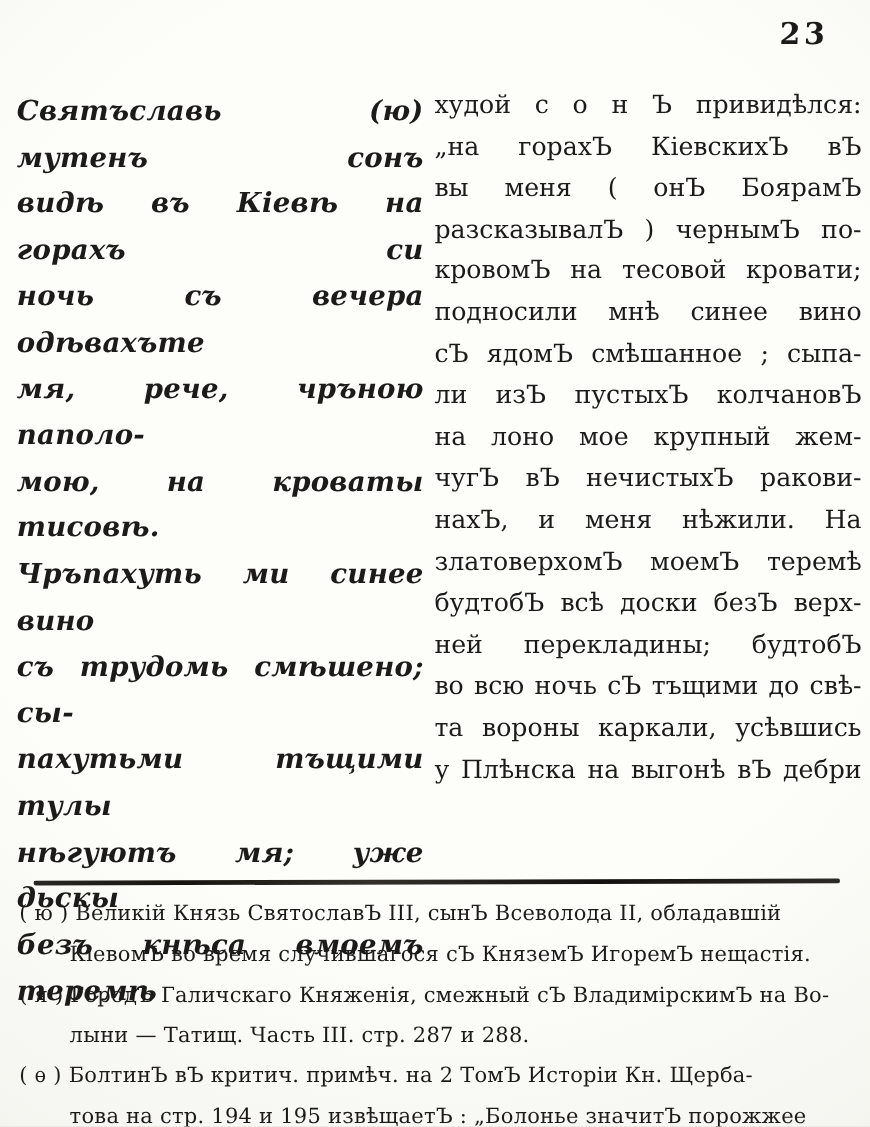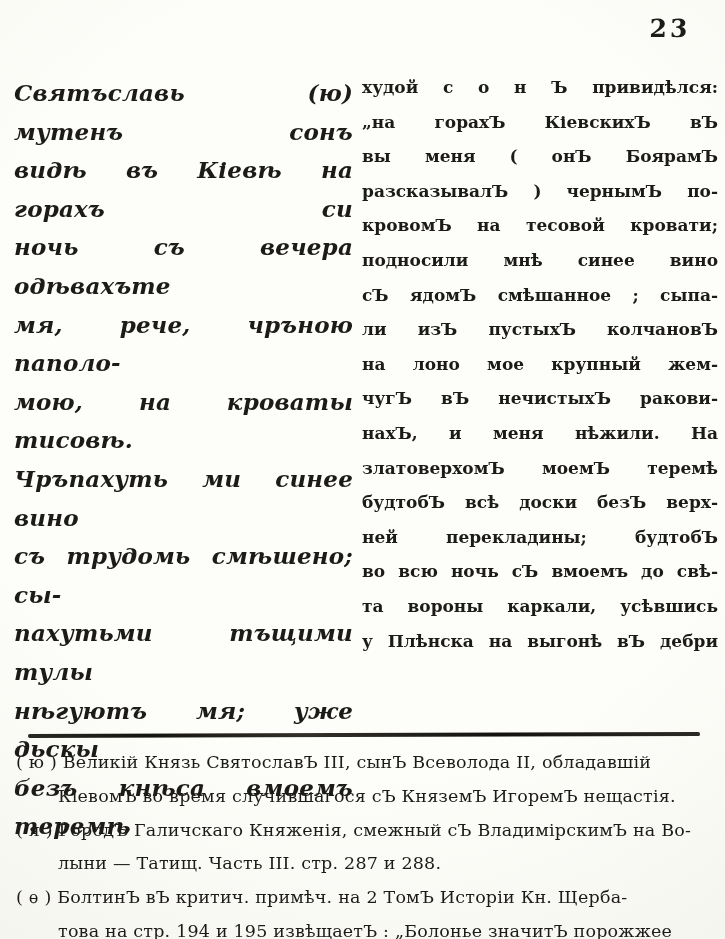--- a/index.html
+++ b/index.html
@@ -26,22 +26,22 @@
   .col{position:absolute;}
   .col-left{left:14px;top:74px;width:339px;}
   .col-left .line{
     font-size:23px;line-height:38.6px;
     font-style:italic;font-weight:600;
     text-align:justify;text-align-last:justify;
     letter-spacing:0.2px;
   }
   .col-right{left:362px;top:70px;width:356px;}
   .col-right .line{
-    font-size:17px;line-height:34.6px;
-    font-weight:700;
+    font-size:21px;line-height:34.6px;
+    font-weight:400;
     text-align:justify;text-align-last:justify;
   }
   .rule{
     position:absolute;top:733px;left:28px;width:672px;height:4px;
     background:linear-gradient(90deg,#2a2823 0%,#16140f 18%,#33302a 42%,#131210 70%,#2c2a24 100%);
     border-radius:2px/60%;
     transform:rotate(-0.15deg);
   }
   .footnotes{position:absolute;top:746px;left:16px;width:702px;}
   .fn-line{
@@ -80,21 +80,21 @@
     <div class="line">кровомЪ на тесовой кровати;</div>
     <div class="line">подносили мнѣ синее вино</div>
     <div class="line">сЪ ядомЪ смѣшанное ; сыпа-</div>
     <div class="line">ли изЪ пустыхЪ колчановЪ</div>
     <div class="line">на лоно мое крупный жем-</div>
     <div class="line">чугЪ вЪ нечистыхЪ ракови-</div>
     <div class="line">нахЪ, и меня нѣжили. На</div>
     <div class="line">златоверхомЪ моемЪ теремѣ</div>
     <div class="line">будтобЪ всѣ доски безЪ верх-</div>
     <div class="line">ней перекладины; будтобЪ</div>
-    <div class="line">во всю ночь сЪ вмоемъ до свѣ-</div>
+    <div class="line">во всю ночь сЪ тъщими до свѣ-</div>
     <div class="line">та вороны каркали, усѣвшись</div>
     <div class="line">у Плѣнска на выгонѣ вЪ дебри</div>
   </div>
 
   <div class="rule"></div>
 
   <div class="footnotes">
     <div class="fn-line">( ю ) Великій Князь СвятославЪ III, сынЪ Всеволода II, обладавшій</div>
     <div class="fn-line fn-cont">КіевомЪ во время случившагося сЪ КняземЪ ИгоремЪ нещастія.</div>
     <div class="fn-line">( я ) ГородЪ Галичскаго Княженія, смежный сЪ ВладимірскимЪ на Во-</div>

